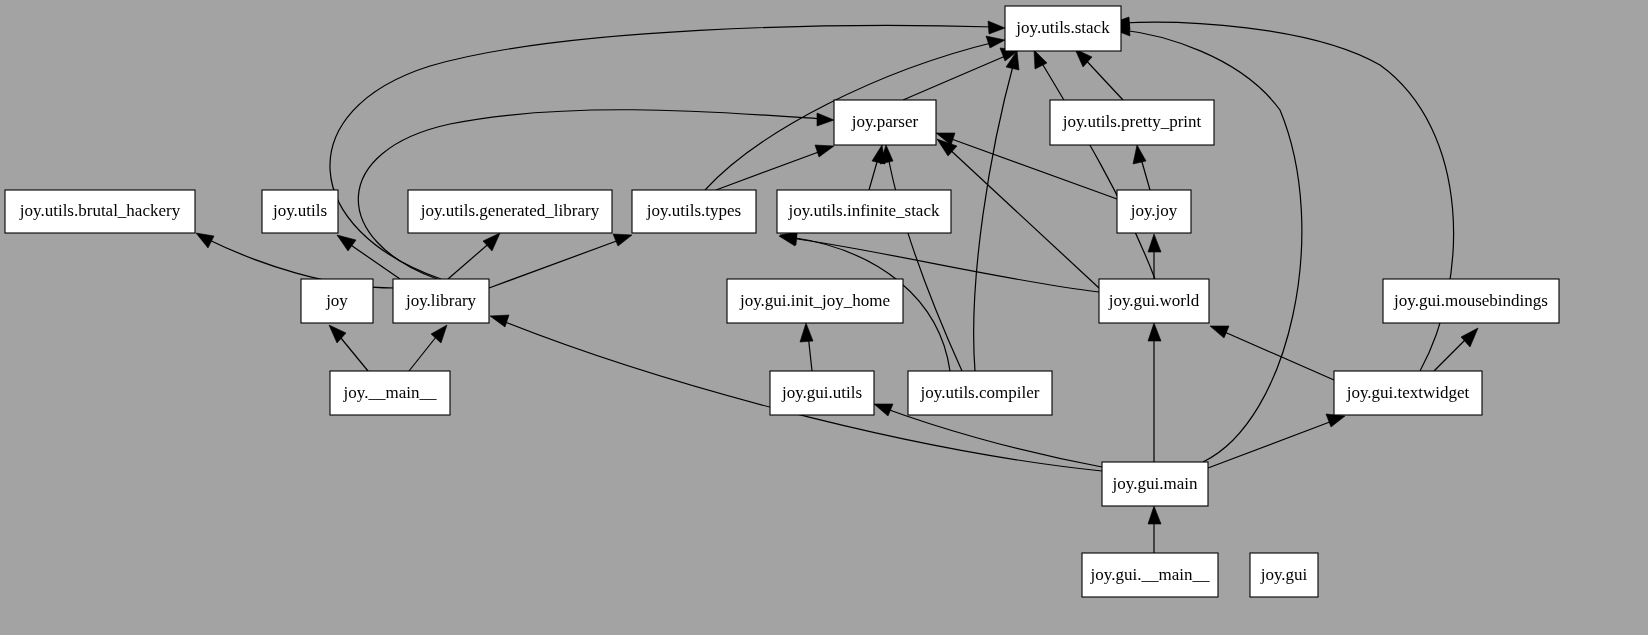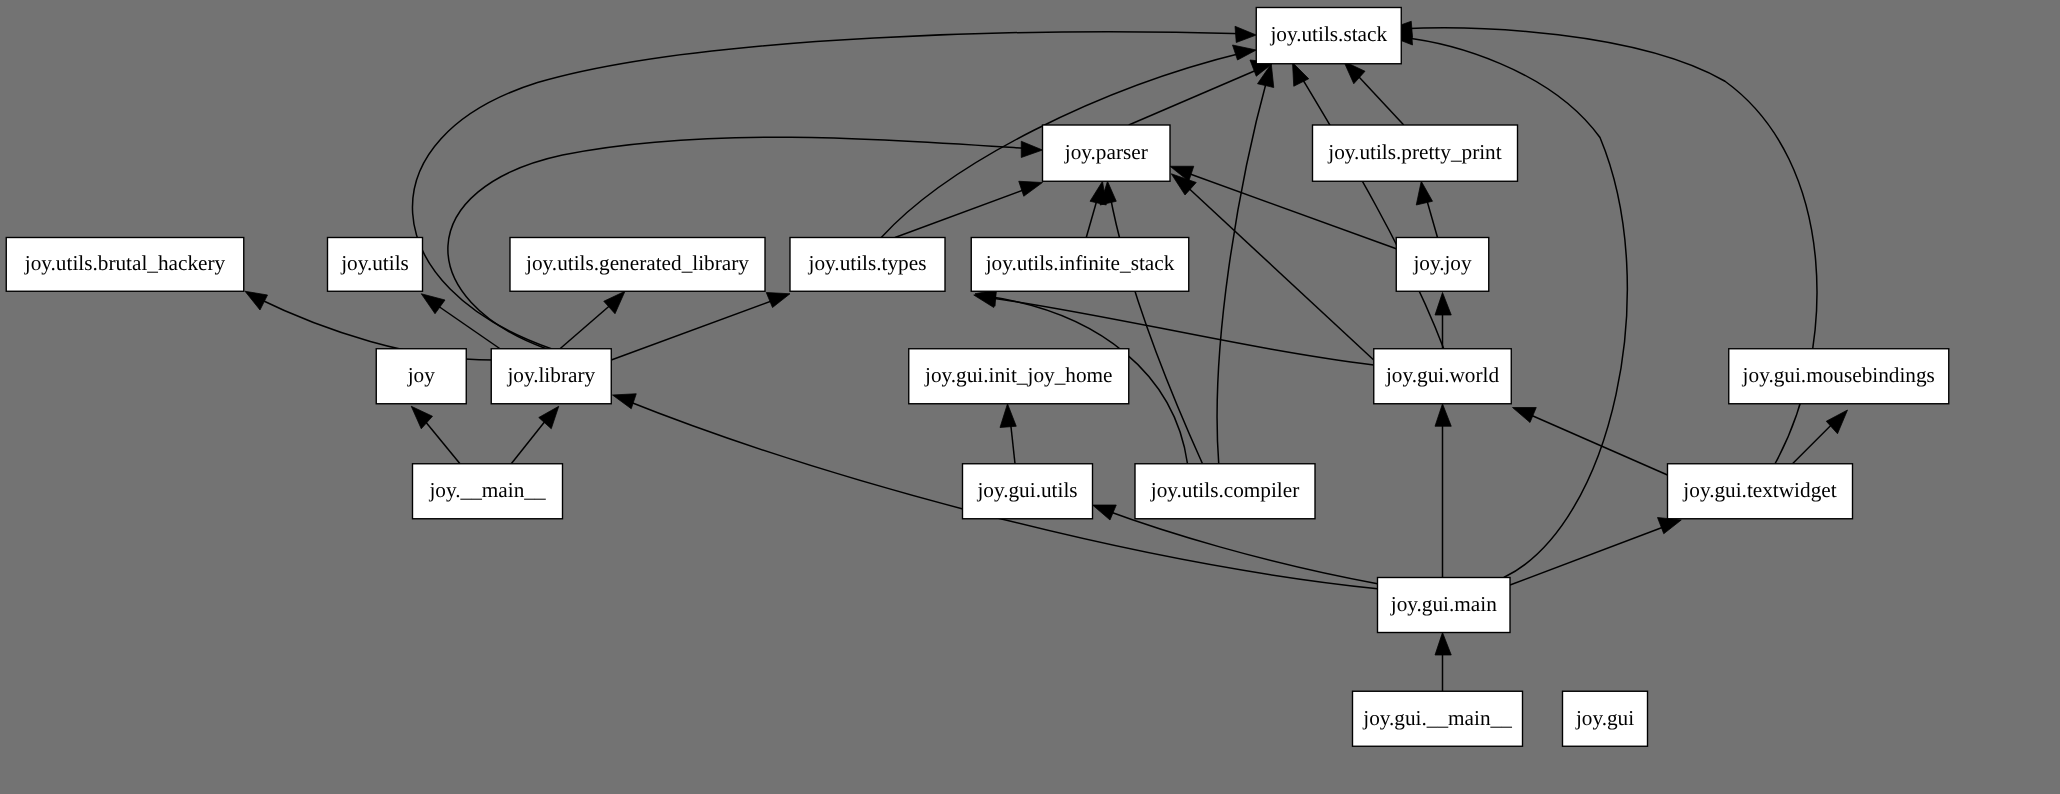--- a/index.html
+++ b/index.html
@@ -4,21 +4,21 @@
 <style>
   html, body {
     margin: 0;
     padding: 0;
     background: #ffffff;
   }
   #graph-canvas {
     position: relative;
     width: 1648px;
     height: 635px;
-    background: #737373;
+    background: #a3a3a3;
     overflow: hidden;
   }
   svg#graph-svg {
     position: absolute;
     left: 0;
     top: 0;
     width: 1648px;
     height: 635px;
   }
   .node-box {

